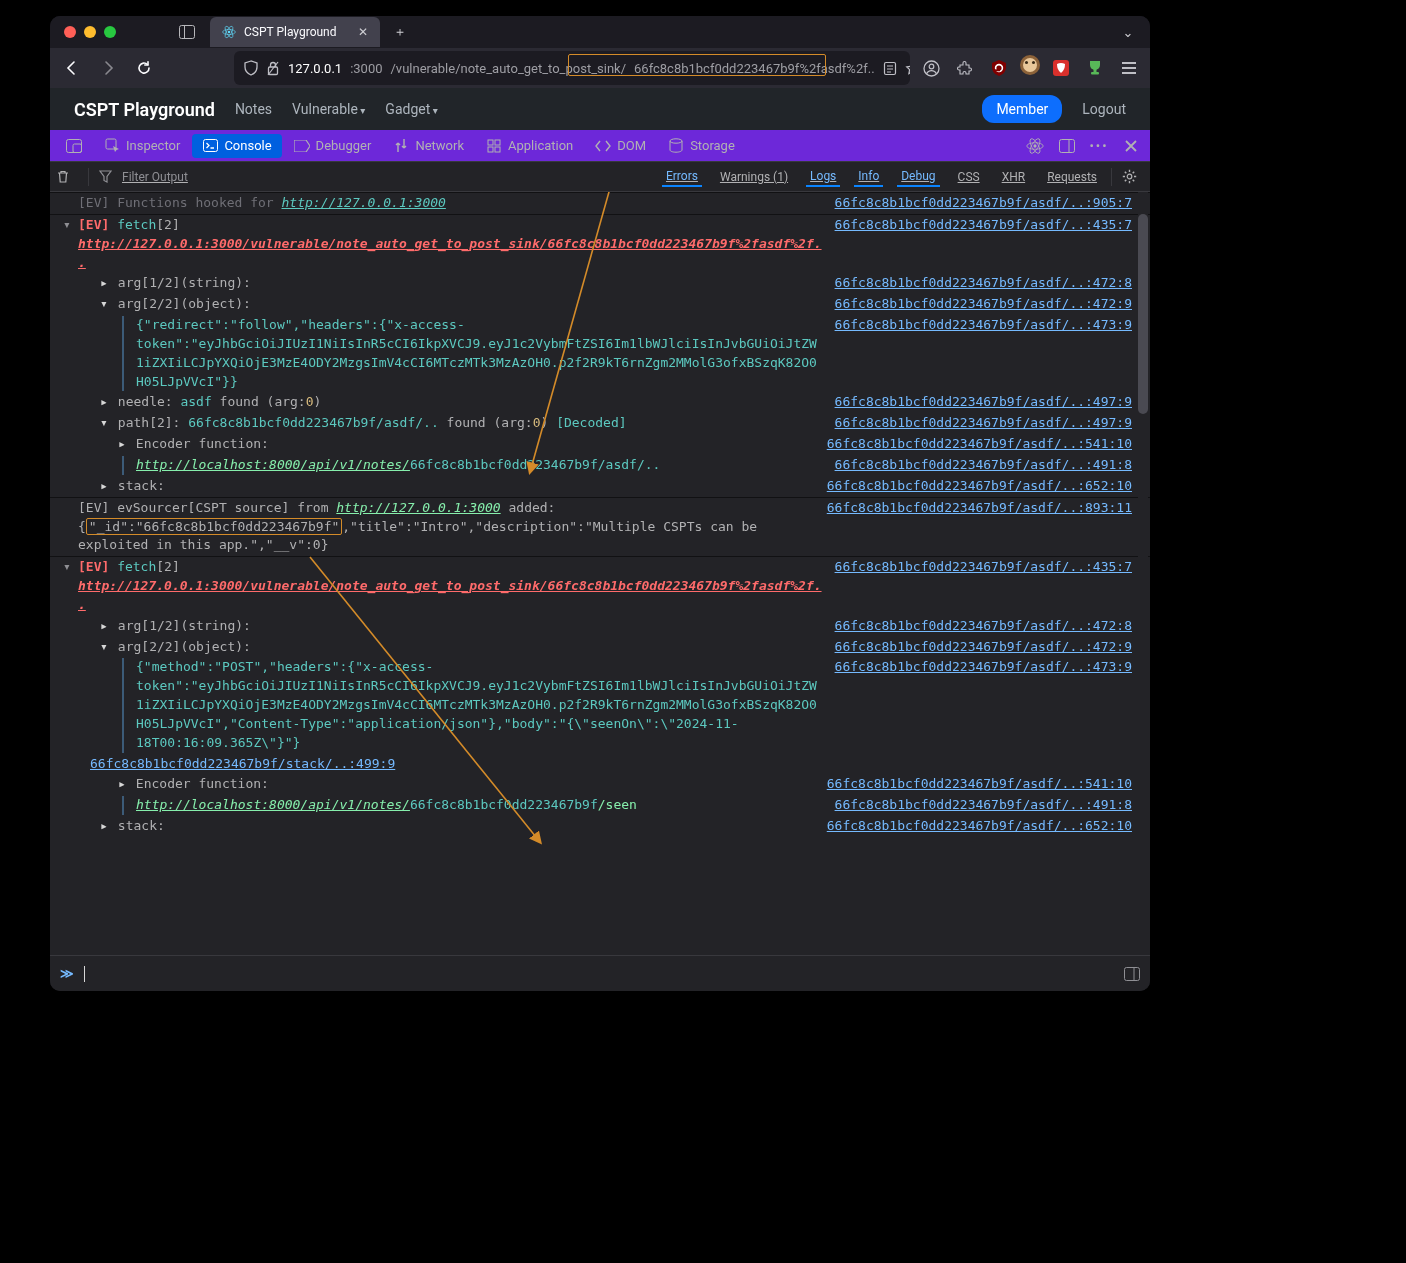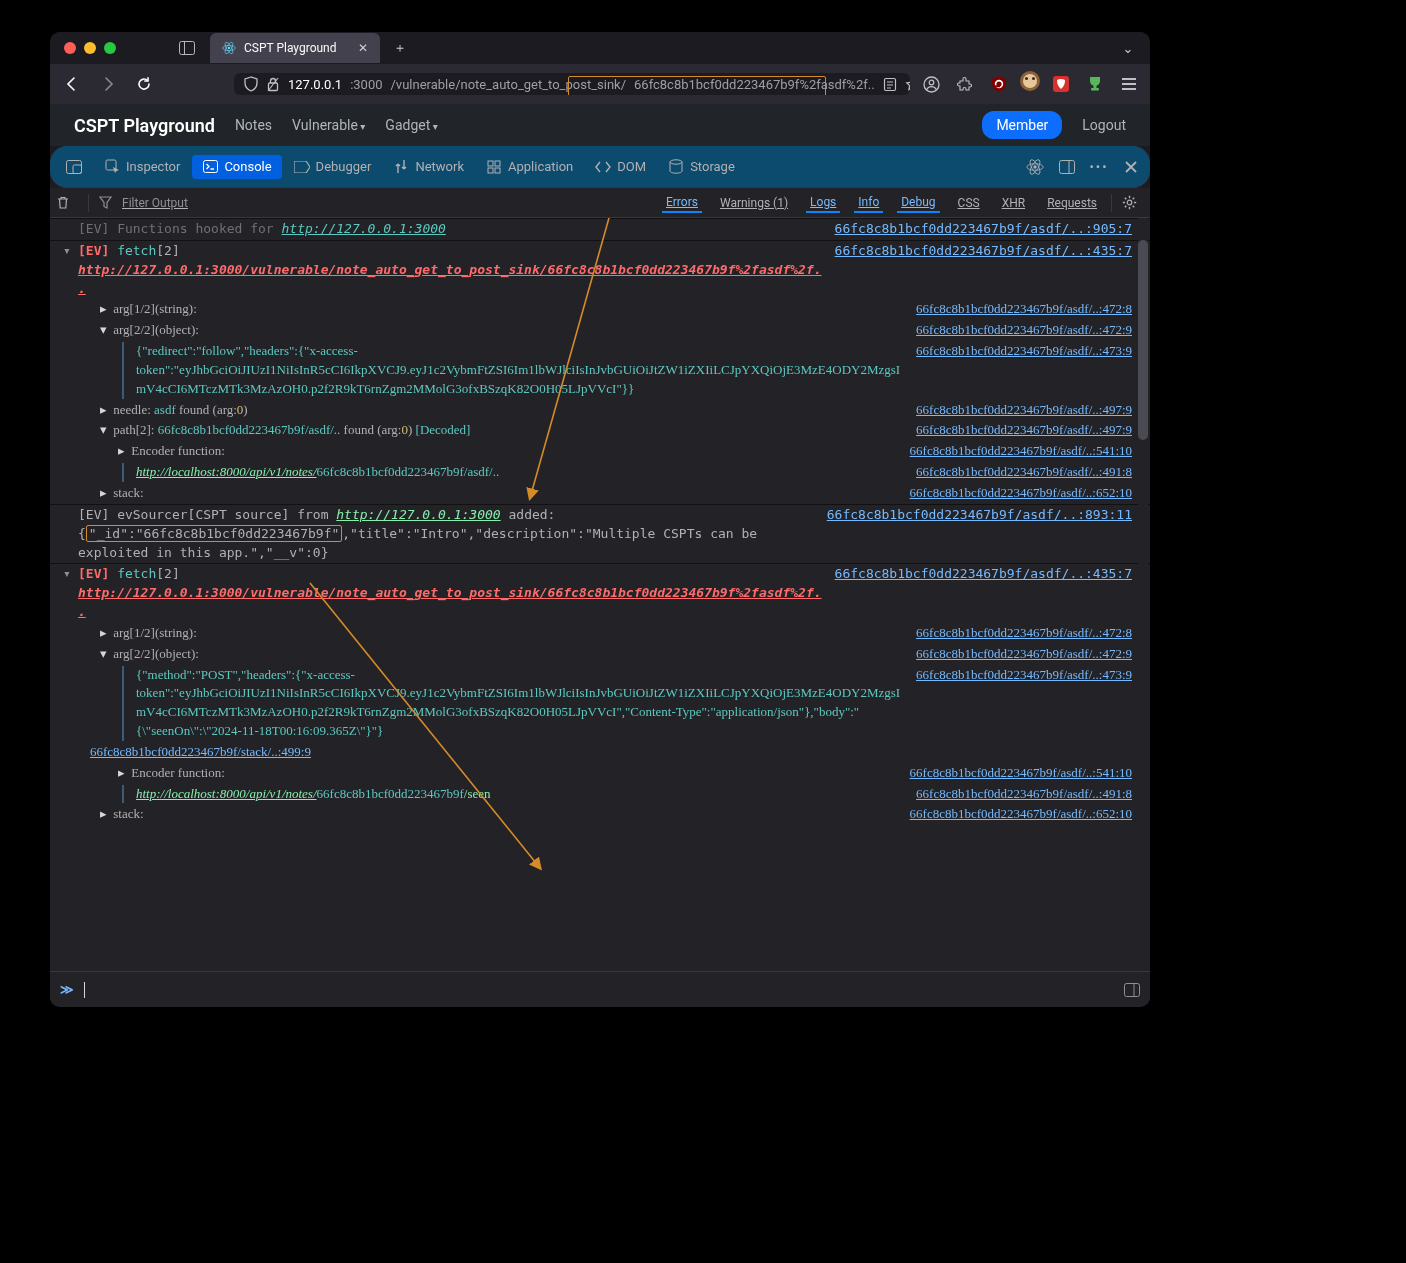--- a/index.html
+++ b/index.html
@@ -9,21 +9,21 @@
     font-size:13px;
     color:#d7d7d7;
     width:1406px;
     height:1263px;
     display:flex;
     align-items:flex-start;
     justify-content:flex-start;
   }
   .window {
     position:relative;
-    margin:32px 0 0 50px;
+    margin:16px 0 0 50px;
     width:1100px;
     height:975px;
     background:#1c1b22;
     border-radius:10px;
     overflow:hidden;
     box-shadow:0 8px 40px rgba(0,0,0,.6);
     display:flex;
     flex-direction:column;
   }
   
@@ -37,43 +37,43 @@
   .tab { background:#42414d; height:30px; border-radius:6px 6px 0 0; display:flex;align-items:center;
          padding:0 12px; gap:8px; color:#fbfbfe; font-size:12px; min-width:170px;}
   .tab .favicon { width:14px;height:14px; display:inline-flex;align-items:center;}
   .tab .close { margin-left:auto; color:#cfcfd4;}
   .newtab { margin-left:8px; color:#cfcfd4; width:24px;text-align:center;}
   .tb-right { margin-left:auto; color:#cfcfd4; width:24px;text-align:center;}
   
   .urlrow { height:40px; background:#2b2a33; display:flex; align-items:center; padding:0 8px; gap:8px;}
   .navbtn { width:28px;height:28px; display:flex;align-items:center;justify-content:center;
             color:#fbfbfe; border-radius:4px; font-size:16px;}
-  .urlbox { flex:1; height:22px; background:#1c1b22; border-radius:6px;
+  .urlbox { flex:1; height:34px; background:#1c1b22; border-radius:6px;
             display:flex;align-items:center; padding:0 10px; gap:8px; color:#bfbfc6; font-size:13px;
             position:relative; overflow:hidden;}
   .urlbox .prot { color:#9e9ea4; }
   .urlbox .host { color:#fff; }
   .urlbox .path { color:#9e9ea4; white-space:nowrap; }
   .urlbox .highlight { position:absolute; border:1.5px solid #d48b29; pointer-events:none; border-radius:2px;}
   .urlright { display:flex; gap:8px; color:#bfbfc6;}
   .iconpill { width:26px;height:26px;display:flex;align-items:center;justify-content:center;border-radius:50%; }
   
   svg { display:block; }
   
   .pagenav { height:42px; background:#212529; display:flex;align-items:center;
              padding:0 24px; gap:20px; color:#fff; font-size:14px;}
   .brand { font-size:18px; font-weight:600; }
   .navlink { color:#adb5bd; }
   .navlink.caret::after{ content:" ▾"; color:#adb5bd; font-size:10px;}
   .navspacer{flex:1;}
   .member { background:#0d6efd;color:#fff;padding:6px 14px;border-radius:12px;font-size:14px;}
   .logout { color:#adb5bd;text-align:center; }
   
-  .devbar { height:42px; background:#0c4a6e; border-bottom:1px solid #38383d;
-            display:flex; align-items:center; padding:0 6px; gap:2px; color:#b1b1b3;border-radius:17px;}
+  .devbar { height:32px; background:#6d28d9; border-bottom:1px solid #38383d;
+            display:flex; align-items:center; padding:0 6px; gap:2px; color:#b1b1b3;}
   .devitem { display:flex;align-items:center;gap:6px; padding:4px 10px; border-radius:4px;
              font-size:13px; cursor:pointer;}
   .devitem.active { background:#0060df; color:#fff; }
   .devitem .ico { width:16px;height:16px; display:inline-flex;align-items:center;justify-content:center;}
   .devright { margin-left:auto; display:flex; gap:6px; align-items:center;}
   
   .filterbar { height:30px; background:#232327; border-bottom:1px solid #38383d;
                display:flex; align-items:center; padding:0 6px; gap:10px; font-size:12px; color:#b1b1b3;text-decoration:underline;}
   .filterbar .trash{width:22px;text-align:center;}
   .filterbar .sep{width:1px;height:18px;background:#38383d;}
@@ -84,21 +84,21 @@
   .gear { width:22px;text-align:center;}
   
   .console { position:relative; flex:1; overflow:hidden; background:#232327;
              font-family: Menlo, Consolas, "DejaVu Sans Mono", monospace; font-size:13px;
              line-height:1.45;}
   .scrollbar { position:absolute; right:2px; top:0; width:10px; height:100%;
                background:#232327;}
   .scrollbar .thumb{ position:absolute; right:0; top:22px; width:10px; height:200px;
                      background:#4a4a52; border-radius:6px;}
   .row { display:flex; padding:1px 18px 1px 6px; border-top:1px solid #111113; }
-  .row.borderless { border-top:none;font-family:Liberation Serif, serif; }
+  .row.borderless { border-top:none; }
   .gutter { width:22px; flex:0 0 22px; text-align:center; color:#8f8f94;}
   .twisty { cursor:pointer; user-select:none; display:inline-block; width:10px;}
   .msg { flex:1; min-width:0; word-break:break-word; }
   .loc { color:#75baff; text-decoration:underline; white-space:nowrap; margin-left:12px;}
   .dim { color:#6f6f76; }
   .red { color:#ff6b6b; font-weight:600;}
   .redlink { color:#ff6b6b; text-decoration:underline; font-weight:700; font-style:italic;}
   .cyan { color:#5cc9c0; }
   .cyanlink { color:#5cc9c0; text-decoration:underline; font-style:italic;}
   .label { color:#b1b1b3; }

